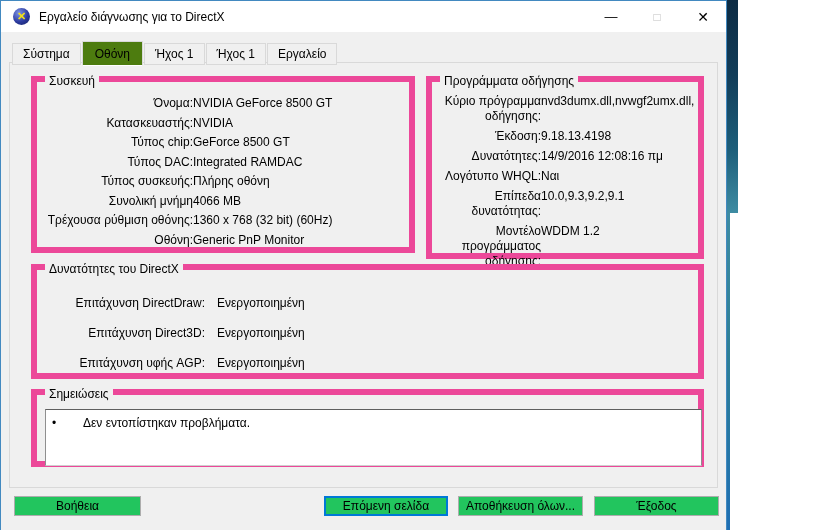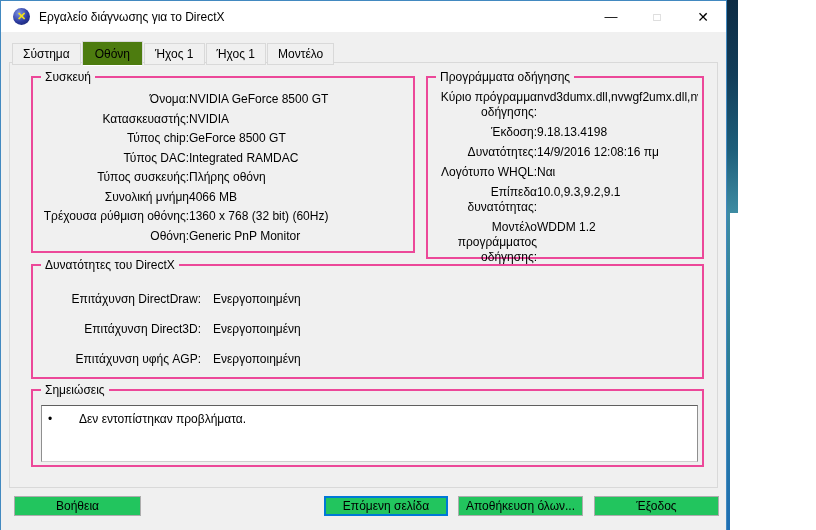--- a/index.html
+++ b/index.html
@@ -34,21 +34,21 @@
 
   .tabs { position: absolute; left: 11px; top: 40px; display: flex;
     align-items: flex-end; z-index: 3; }
   .tab { background: #f0f0f0; border: 1px solid #d9d9d9; padding: 3px 10px;
     margin-right: 1px; white-space: nowrap; }
   .tab.active { background: #4d7c0f; border-bottom-color: #ffffff;
     padding: 5px 12px 4px; margin-bottom: -1px; }
   .tab-pane { position: absolute; left: 8px; top: 61px; width: 709px; height: 426px;
     border: 1px solid #d9d9d9; background: #f0f0f0; z-index: 1; }
 
-  .group { position: absolute; border: 2px solid #ec4899; z-index: 2; }
+  .group { position: absolute; border: 6px solid #ec4899; z-index: 2; }
   .legend { position: absolute; top: -8px; left: 8px; background: #f0f0f0;
     padding: 0 4px; line-height: 15px; white-space: nowrap; }
 
   #device-box  { left: 30px;  top: 75px;  width: 384px; height: 177px; }
   #drivers-box { left: 425px; top: 75px;  width: 278px; height: 183px; }
   #features-box{ left: 30px;  top: 263px; width: 673px; height: 115px; }
   #notes-box   { left: 30px;  top: 388px; width: 673px; height: 78px; }
 
   .rows { position: absolute; left: 8px; right: 5px; }
   #device-box  .rows { top: 14px; }
@@ -98,21 +98,21 @@
         <div class="cap-btn maximize">□</div>
         <div class="cap-btn close">✕</div>
       </div>
     </div>
 
     <div class="tabs">
       <div class="tab">Σύστημα</div>
       <div class="tab active">Οθόνη</div>
       <div class="tab">Ήχος 1</div>
       <div class="tab">Ήχος 1</div>
-      <div class="tab">Μοντέλο</div>
+      <div class="tab">Εργαλείο</div>
     </div>
     <div class="tab-pane"></div>
 
     <div class="group" id="device-box">
       <div class="legend">Συσκευή</div>
       <div class="rows">
         <div class="row">
           <span class="lbl">Όνομα:</span>
           <span class="val">NVIDIA GeForce 8500 GT</span>
         </div>

